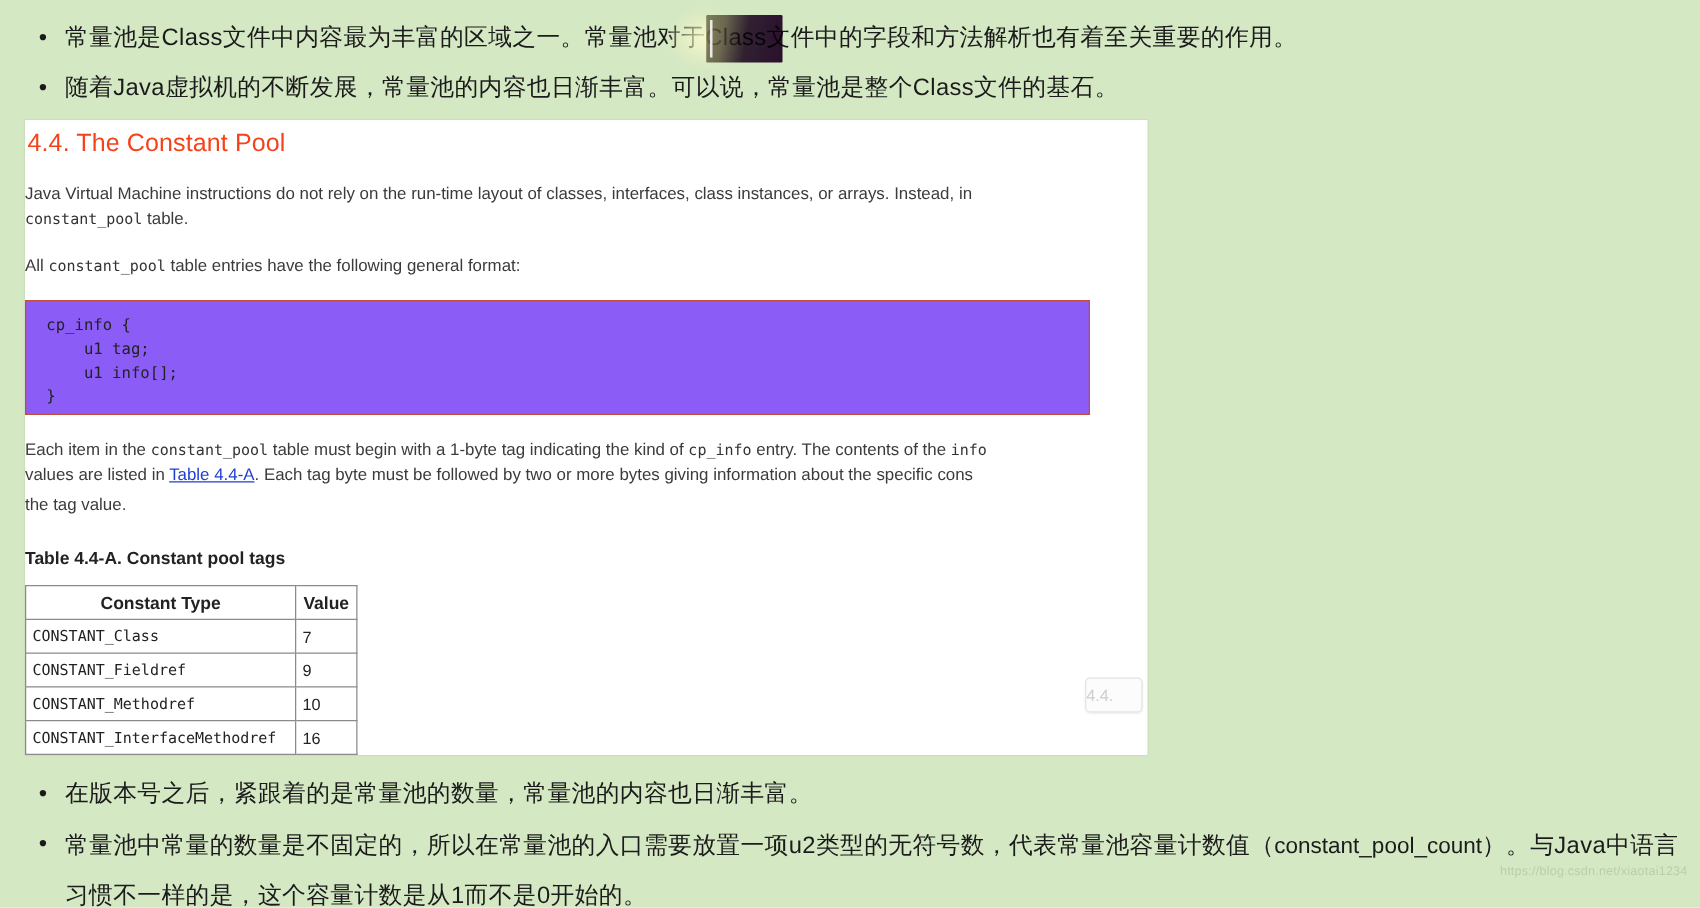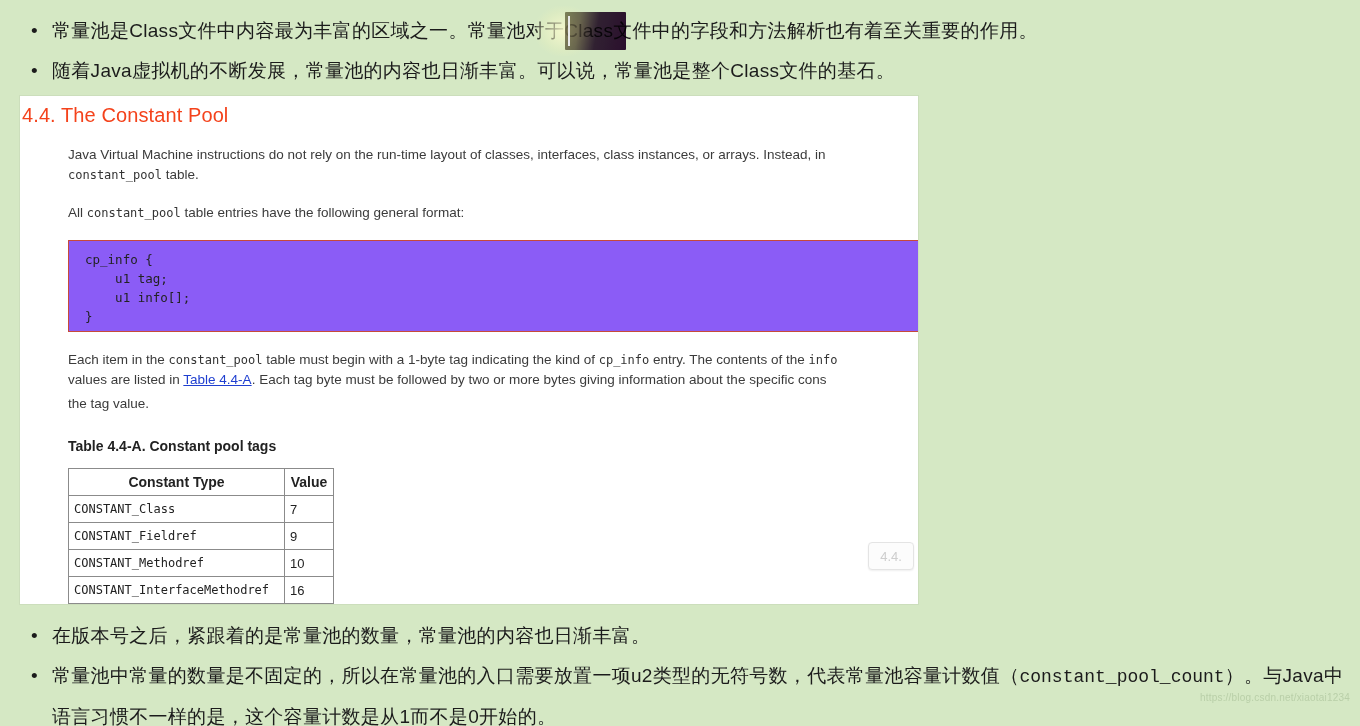--- a/index.html
+++ b/index.html
@@ -19,21 +19,21 @@
     color:#1b1b1b;
     font-size:19px;
     line-height:40px;
     letter-spacing:0.3px;
     padding-left:52px;
   }
   .bullet .dot{
     position:absolute;left:31px;top:0;
     font-size:19px;line-height:40px;
   }
-  .mono{font-family:Liberation Mono, monospace;font-size:18px;letter-spacing:0;}
+  .mono{font-family:Liberation Sans, sans-serif;font-size:18px;letter-spacing:0;}
 
   #top-bullets{position:absolute;left:0;top:11px;width:1360px;}
   #bottom-bullets{position:absolute;left:0;top:616px;width:1360px;}
 
   
   .selection-highlight{
     position:absolute;left:565px;top:12px;width:61px;height:38px;
     background:linear-gradient(100deg,#8e8b72 0%,#7a6f66 24%,#3a2440 52%,#32103a 100%);
     mix-blend-mode:multiply;
     border-radius:1px;
@@ -56,21 +56,21 @@
   }
   .doc-inner{position:relative;width:1120px;padding:0;}
   .doc-h2{
     color:#f4421b;
     font-size:20px;
     font-weight:normal;
     margin:8px 0 0 0;
     padding-left:2px;
     letter-spacing:0.1px;
   }
-  .doc-body{padding-left:48px;padding-right:0;}
+  .doc-body{padding-right:0;}
   .doc-p{
     color:#3b3b3b;
     font-size:13.5px;
     line-height:20px;
     margin:18px 0 0 0;
     white-space:nowrap;
   }
   .code-inline{
     font-family:"DejaVu Sans Mono","Liberation Mono",monospace;
     font-size:12px;
@@ -126,21 +126,21 @@
   }
 
   
   .anchor-tip{
     position:absolute;left:868px;top:542px;
     width:44px;height:26px;
     border:1px solid #e2e2e2;border-radius:4px;
     background:#fcfcfc;
     box-shadow:0 1px 2px rgba(0,0,0,0.08);
     color:#c9c9c9;font-size:13px;
-    display:flex;align-items:center;justify-content:center;
+    display:flex;align-items:center;justify-content:flex-start;
     opacity:0.9;
   }
 
   
   .watermark{
     position:absolute;right:10px;top:692px;
     color:#b9cfa8;
     font-size:10px;
     letter-spacing:0.2px;
     white-space:nowrap;

